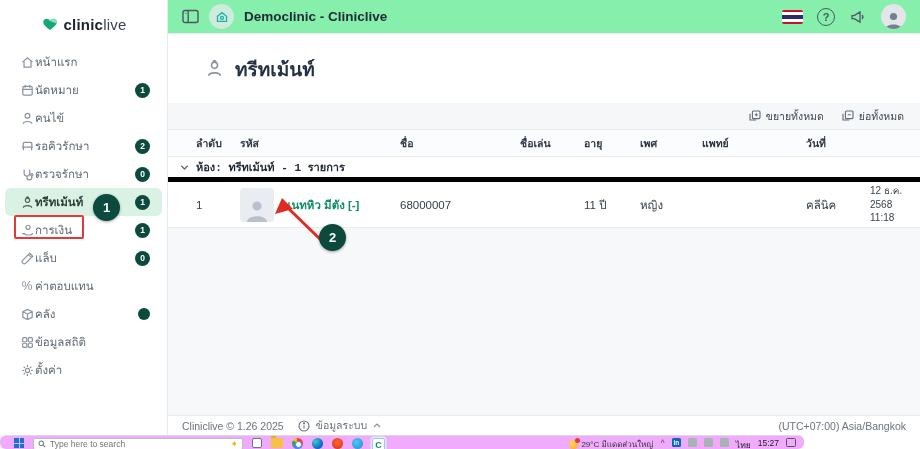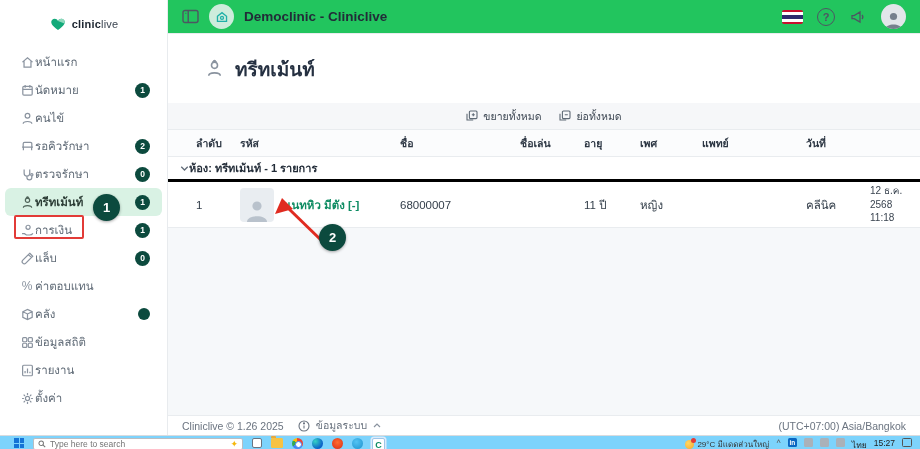--- a/index.html
+++ b/index.html
@@ -2,67 +2,67 @@
 <html><head>
 <meta charset="utf-8">
 <style>
   * { margin:0; padding:0; box-sizing:border-box; }
   html,body { width:920px; height:449px; font-family:"Liberation Sans", sans-serif; }
   #app { position:relative; width:920px; height:449px; background:#fff; overflow:hidden; }
 
   
   .sidebar { position:absolute; left:0; top:0; width:168px; height:435px; background:#fff; border-right:1px solid #e8ebee; z-index:2; }
   .logo { height:44px; display:flex; align-items:center; justify-content:center; gap:5px; padding-top:4px; }
-  .logo-text { font-size:11px; letter-spacing:.2px; color:#1c2530; }
+  .logo-text { font-size:15px; letter-spacing:.2px; color:#1c2530; }
   .logo-text b { font-weight:700; }
   .logo-text span.lt { font-weight:400; color:#3a4450; }
   .menu { padding-top:4px; }
   .mi { height:28px; display:flex; align-items:center; padding:0 12px 0 14px; margin:0 5px; border-radius:6px; cursor:pointer; }
   .mi .lbl { font-size:11.5px; color:#5f6a76; white-space:nowrap; }
   .mi.active { background:#d9f2e4; }
   .mi.active .lbl { color:#2a3b34; font-weight:700; }
   .mi .ic { width:16px; height:16px; flex:0 0 16px; display:flex; align-items:center; justify-content:center; color:#8a939f; font-size:12px; }
   .badge { margin-left:auto; min-width:15px; height:15px; border-radius:50%; background:#0c4a3e; color:#fff; font-size:8.5px; font-weight:700; display:flex; align-items:center; justify-content:center; }
   .badge.dot { min-width:12px; height:12px; }
 
   
-  .header { position:absolute; left:168px; top:0; width:752px; height:34px; background:#22c55e; border-bottom:1px solid #e9ecef; display:flex; align-items:center; gap:10px; padding:0 14px; z-index:2; }
+  .header { position:absolute; left:168px; top:0; width:752px; height:34px; background:#86efac; border-bottom:1px solid #e9ecef; display:flex; align-items:center; gap:10px; padding:0 14px; z-index:2; }
   .clinic-badge { width:25px; height:25px; border-radius:50%; background:#cdecdc; display:flex; align-items:center; justify-content:center; }
   .htitle { font-size:13.5px; font-weight:700; color:#222c38; }
   .hright { margin-left:auto; display:flex; align-items:center; gap:14px; }
   .flag { width:21px; height:14px; border-radius:2px;
     background:linear-gradient(#c8102e 0 16.6%, #fff 16.6% 33.3%, #2d2a6e 33.3% 66.6%, #fff 66.6% 83.3%, #c8102e 83.3% 100%); }
   .round-ic { width:18px; height:18px; border-radius:50%; border:1.5px solid #4d5662; color:#4d5662; font-size:11px; font-weight:700; display:flex; align-items:center; justify-content:center; }
   .uavatar { width:25px; height:25px; border-radius:50%; background:#e2e6ea; overflow:hidden; display:flex; align-items:flex-end; justify-content:center; }
 
   
   .content { position:absolute; left:168px; top:34px; width:752px; height:381px; display:flex; flex-direction:column; background:#f6f8fa; }
   .titlebar { height:69px; background:#fff; display:flex; align-items:center; gap:10px; padding:0 0 0 36px; }
   .titlebar h1 { font-size:19px; font-weight:700; color:#253041; }
-  .toolbar { height:26px; background:#f6f7f9; display:flex; align-items:center; justify-content:center; gap:18px; padding:0 16px; }
+  .toolbar { height:26px; background:#f6f7f9; display:flex; align-items:center; justify-content:flex-end; gap:18px; padding:0 16px; }
   .tbtn { display:flex; align-items:center; gap:5px; font-size:10.5px; color:#3c4652; cursor:pointer; }
   .trow { display:grid; grid-template-columns:44px 160px 120px 64px 56px 62px 104px 64px 1fr; padding:0 12px 0 28px; align-items:center; }
   .thead { height:28px; background:#fbfcfd; border-top:1px solid #e9ecef; border-bottom:1px solid #e9ecef; }
   .thead span { font-size:10.5px; font-weight:700; color:#2c3643; }
-  .group-row { height:25px; background:#fff; border-bottom:3px solid #000000; display:flex; align-items:center; gap:0; padding-left:12px; }
+  .group-row { height:25px; background:#fff; border-bottom:5px solid #000000; display:flex; align-items:center; gap:7px; padding-left:12px;font-family:Liberation Mono, monospace; }
   .group-row .glabel { font-size:11px; font-weight:700; color:#222c38; }
   .data-row { height:46px; background:#fff; border-bottom:1px solid #e9ecef; }
   .data-row .cell { font-size:11.5px; color:#333e4a; }
   .namecell { display:flex; align-items:center; gap:10px; }
   .pavatar { width:34px; height:34px; border-radius:4px; background:#e9edf1; overflow:hidden; display:flex; align-items:flex-end; justify-content:center; }
   .plink { font-size:11.5px; font-weight:700; color:#0e8c63; cursor:pointer; white-space:nowrap; }
   .datecell { font-size:10px; color:#3a4450; line-height:1.35; }
   .filler { flex:1; background:#f6f8fa; }
 
   
   .footer { position:absolute; left:168px; top:415px; width:752px; height:20px; background:#fff; border-top:1px solid #e9ecef; display:flex; align-items:center; padding:0 14px; font-size:10.5px; color:#6b7480; gap:6px; z-index:2; }
   .footer .tz { margin-left:auto; }
 
   
-  .taskbar { position:absolute; left:0; top:435px; width:920px; height:14px; background:#7dd3fc; border-top:1px solid #d9dbde; display:flex; align-items:flex-start; gap:9px; padding:2px 8px 0 14px; z-index:5; overflow:hidden; }
+  .taskbar { position:absolute; left:0; top:435px; width:804px; height:14px; background:#f0abfc; border-top:1px solid #d9dbde; display:flex; align-items:flex-start; gap:9px; padding:2px 8px 0 14px; z-index:5; overflow:hidden;border-radius:6px; }
   .winlogo { width:10px; height:10px; display:grid; grid-template-columns:4.5px 4.5px; grid-template-rows:4.5px 4.5px; gap:1px; }
   .winlogo i { background:#1573d6; }
   .searchbox { width:210px; height:12px; background:#fff; border:1px solid #b9bdc2; border-radius:2px; display:flex; align-items:center; gap:4px; padding:0 4px; }
   .searchbox input { border:none; outline:none; flex:1; font-size:8.5px; color:#444; background:transparent; font-family:"Liberation Sans", sans-serif; }
   .sparkle { color:#f5b70a; font-size:9px; line-height:1; }
   .tico { width:11px; height:11px; border-radius:50%; flex:0 0 auto; }
   .tv { width:10px; height:10px; border:1.3px solid #6b7480; border-radius:2px; background:#fff; }
   .folder { width:12px; height:10px; background:#f7c243; border-radius:1.5px; position:relative; }
   .folder:before { content:""; position:absolute; left:0; top:-2px; width:5px; height:2px; background:#e8a93c; border-radius:1px 1px 0 0; }
   .chrome { background:conic-gradient(#ea4335 0 33%, #4285f4 33% 66%, #34a853 66% 85%, #fbbc05 85% 100%); position:relative; }
@@ -216,29 +216,20 @@
             <svg width="15" height="15" viewBox="0 0 16 16" fill="none" stroke="#8a939f" stroke-width="1.3">
               <rect x="2.8" y="2.8" width="4.4" height="4.4" rx="1"></rect>
               <rect x="8.8" y="2.8" width="4.4" height="4.4" rx="1"></rect>
               <rect x="2.8" y="8.8" width="4.4" height="4.4" rx="1"></rect>
               <rect x="8.8" y="8.8" width="4.4" height="4.4" rx="1"></rect>
             </svg>
           </span>
         <span class="lbl">ข้อมูลสถิติ</span>
       </div>
 
-      <div class="mi">
-        <span class="ic">
-            <svg width="15" height="15" viewBox="0 0 16 16" fill="none" stroke="#8a939f" stroke-width="1.3">
-              <rect x="2.8" y="2.4" width="10.4" height="11.2" rx="1.2"></rect>
-              <path d="M5.4 11 v-2.6 M8 11 V5.8 M10.6 11 v-1.8"></path>
-            </svg>
-          </span>
-        <span class="lbl">รายงาน</span>
-      </div>
 
       <div class="mi">
         <span class="ic">
             <svg width="15" height="15" viewBox="0 0 16 16" fill="none" stroke="#8a939f" stroke-width="1.3">
               <circle cx="8" cy="8" r="2.2"></circle>
               <path d="M8 2.2v2 M8 11.8v2 M2.2 8h2 M11.8 8h2 M3.9 3.9l1.4 1.4 M10.7 10.7l1.4 1.4 M12.1 3.9l-1.4 1.4 M5.3 10.7l-1.4 1.4"></path>
             </svg>
           </span>
         <span class="lbl">ตั้งค่า</span>
       </div>

